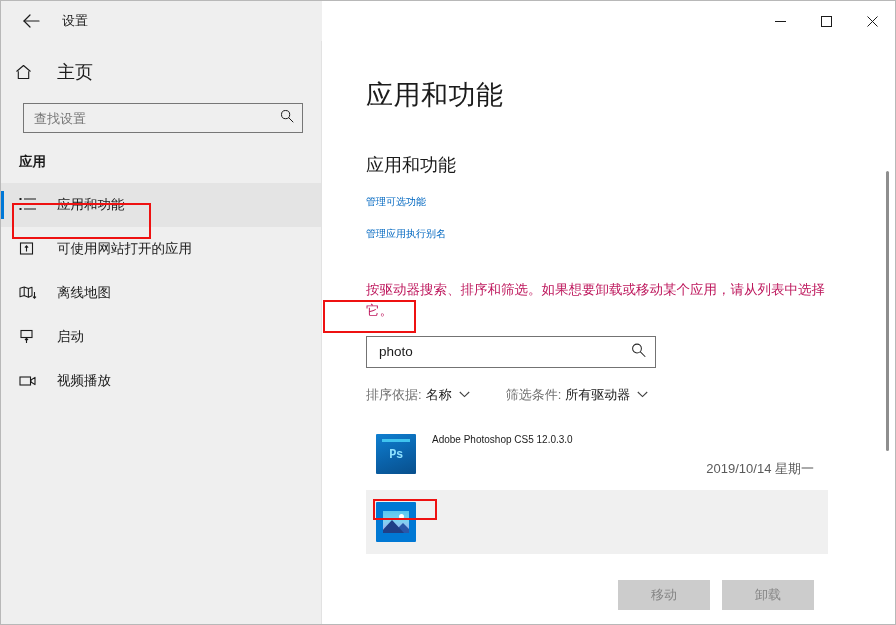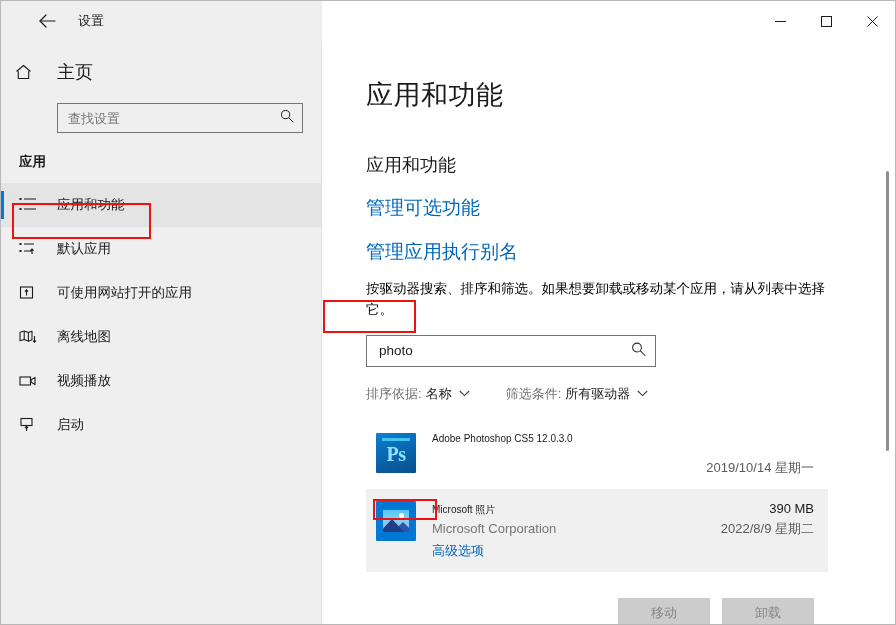--- a/index.html
+++ b/index.html
@@ -21,21 +21,21 @@
   
   .titlebar {
     height: 40px;
     display: flex;
     align-items: stretch;
     background: #efefef;
     flex: 0 0 40px;
   }
   .tb-left {
     display: flex; align-items: center;
-    padding-left: 31px;
+    padding-left: 15px;
     width: 321px;
     background: #efefef;
   }
   .back-arrow {
     width: 30px; height: 28px;
     display: flex; align-items: center; justify-content: center;
     color: #1b1b1b;
     font-size: 17px;
     line-height: 1;
   }
@@ -66,21 +66,21 @@
   }
   .home-row {
     display: flex; align-items: center;
     height: 34px;
     padding-left: 14px;
     margin-top: 8px;
   }
   .home-icon { width: 28px; display: flex; align-items: center; justify-content: flex-start; color:#1b1b1b; }
   .home-label { margin-left: 14px; font-size: 18px; color: #1b1b1b; }
 
-  .search-wrap { padding: 14px 18px 0 32px; margin-left: 24px; }
+  .search-wrap { padding: 14px 18px 0 22px; }
   .search-box {
     position: relative;
     height: 30px;
     border: 1px solid #767676;
     background: #efefef;
     display: flex; align-items: center;
   }
   .search-box input {
     border: 0; outline: 0; background: transparent;
     font-family: inherit; font-size: 13px; color: #1b1b1b;
@@ -138,26 +138,26 @@
   .page-title {
     font-size: 27px; font-weight: normal; color: #1b1b1b;
     margin-top: 36px; letter-spacing: .5px;
   }
   .sub-head {
     font-size: 18px; color: #1b1b1b;
     margin-top: 40px;
   }
   .link {
     display: inline-block;
-    font-size: 19px; color: #0067c0;
+    font-size: 10px; color: #0067c0;
     margin-top: 18px; text-decoration: none; cursor: pointer;
   }
   .desc {
-    font-size: 13.5px; color: #000000;
-    margin-top: 14px; width: 485px; line-height: 1.55; font-family: Liberation Serif, serif;
+    font-size: 13.5px; color: #be185d;
+    margin-top: 39px; width: 485px; line-height: 1.55; font-family: Liberation Serif, serif;
   }
 
   .drive-search {
     position: relative;
     margin-top: 14px;
     width: 290px; height: 32px;
     border: 1px solid #737373;
     background: #ffffff;
     display: flex; align-items: center;
   }
@@ -195,22 +195,22 @@
   }
   .ps-icon {
     background: linear-gradient(160deg, #0f7fd0 0%, #0a63ab 55%, #084f8c 100%);
     display: flex; align-items: center; justify-content: center;
   }
   .ps-icon .ps-top {
     position: absolute; left: 6px; right: 6px; top: 5px; height: 3px;
     background: #3fc3ef;
   }
   .ps-icon .ps-txt {
-    font-family: Liberation Serif, serif;
-    font-weight: bold; font-size: 20px; color: #8fe2ff;
+    font-family: Liberation Mono, monospace;
+    font-weight: bold; font-size: 12px; color: #8fe2ff;
     letter-spacing: -.5px; margin-top: 3px;
   }
   .photos-icon { background: #0078d4; display:flex; align-items:center; justify-content:center; }
   .photos-inner {
     width: 26px; height: 22px; position: relative; overflow: hidden;
     background: linear-gradient(180deg, #58c6ef 0%, #7fd4f2 45%, #a9a2e8 100%);
   }
   .photos-inner .sun {
     position: absolute; right: 5px; top: 3px; width: 5px; height: 5px;
     border-radius: 50%; background: #ffffff;
@@ -333,31 +333,20 @@
             <svg width="18" height="16" viewBox="0 0 18 16" fill="none">
               <rect x="0.5" y="1" width="2" height="2" fill="#1b1b1b"></rect>
               <rect x="0.5" y="6" width="2" height="2" fill="#1b1b1b"></rect>
               <rect x="0.5" y="11" width="2" height="2" fill="#1b1b1b"></rect>
               <path d="M5 2 H17 M5 7 H17 M5 12 H17" stroke="#1b1b1b" stroke-width="1.1"></path>
             </svg>
           </span>
           <span class="nav-label">应用和功能</span>
         </div>
 
-        <div class="nav-item">
-          <span class="nav-ico">
-            <svg width="18" height="16" viewBox="0 0 18 16" fill="none">
-              <rect x="0.5" y="2" width="2" height="2" fill="#1b1b1b"></rect>
-              <rect x="0.5" y="9" width="2" height="2" fill="#1b1b1b"></rect>
-              <path d="M5 3 H15 M5 10 H13" stroke="#1b1b1b" stroke-width="1.1"></path>
-              <path d="M13 13 L13 8 M11.3 9.6 L13 8 L14.7 9.6" stroke="#1b1b1b" stroke-width="1.1" fill="none"></path>
-            </svg>
-          </span>
-          <span class="nav-label">默认应用</span>
-        </div>
 
         <div class="nav-item">
           <span class="nav-ico">
             <svg width="18" height="16" viewBox="0 0 18 16" fill="none">
               <rect x="1.5" y="2" width="12" height="11" stroke="#1b1b1b" stroke-width="1.1" fill="none"></rect>
               <path d="M7.5 10.5 V5 M5.9 6.6 L7.5 4.9 L9.1 6.6" stroke="#1b1b1b" stroke-width="1.1" fill="none"></path>
             </svg>
           </span>
           <span class="nav-label">可使用网站打开的应用</span>
         </div>
@@ -369,35 +358,35 @@
               <path d="M5.2 2 V10.6 M9.4 3.6 V12.2" stroke="#1b1b1b" stroke-width="1.05"></path>
               <path d="M15.5 7 V13 M14 11.6 L15.5 13.2 L17 11.6" stroke="#1b1b1b" stroke-width="1.05" fill="none"></path>
             </svg>
           </span>
           <span class="nav-label">离线地图</span>
         </div>
 
         <div class="nav-item">
           <span class="nav-ico">
             <svg width="18" height="16" viewBox="0 0 18 16" fill="none">
-              <rect x="1" y="4" width="10.5" height="8" stroke="#1b1b1b" stroke-width="1.1" fill="none"></rect>
-              <path d="M12 7 L16 4.4 V11.6 L12 9 Z" stroke="#1b1b1b" stroke-width="1.1" fill="none" stroke-linejoin="round"></path>
-            </svg>
-          </span>
-          <span class="nav-label">视频播放</span>
+              <rect x="2" y="1.5" width="11" height="7" stroke="#1b1b1b" stroke-width="1.1" fill="none"></rect>
+              <path d="M7.5 14 V9.5 M6 11 L7.5 9.4 L9 11" stroke="#1b1b1b" stroke-width="1.1" fill="none"></path>
+            </svg>
+          </span>
+          <span class="nav-label">启动</span>
         </div>
 
         <div class="nav-item">
           <span class="nav-ico">
             <svg width="18" height="16" viewBox="0 0 18 16" fill="none">
-              <rect x="2" y="1.5" width="11" height="7" stroke="#1b1b1b" stroke-width="1.1" fill="none"></rect>
-              <path d="M7.5 14 V9.5 M6 11 L7.5 9.4 L9 11" stroke="#1b1b1b" stroke-width="1.1" fill="none"></path>
-            </svg>
-          </span>
-          <span class="nav-label">启动</span>
+              <rect x="1" y="4" width="10.5" height="8" stroke="#1b1b1b" stroke-width="1.1" fill="none"></rect>
+              <path d="M12 7 L16 4.4 V11.6 L12 9 Z" stroke="#1b1b1b" stroke-width="1.1" fill="none" stroke-linejoin="round"></path>
+            </svg>
+          </span>
+          <span class="nav-label">视频播放</span>
         </div>
 
       </div>
 
       <div class="annot" style="left:11px; top:162px; width:139px; height:36px;"></div>
     </div>
 
     <div class="main">
 
       <div class="page-title">应用和功能</div>
@@ -459,31 +448,20 @@
         </div>
 
         <div class="app-item selected">
           <div class="app-icon photos-icon">
             <div class="photos-inner">
               <div class="sun"></div>
               <div class="mtn2"></div>
               <div class="mtn"></div>
             </div>
           </div>
-          <div class="app-body">
-            <div class="app-line1">
-              <span class="app-name">Microsoft 照片</span>
-              <span class="app-size">390 MB</span>
-            </div>
-            <div class="app-line2">
-              <span class="app-pub">Microsoft Corporation</span>
-              <span class="app-date">2022/8/9 星期二</span>
-            </div>
-            <a class="adv-opt">高级选项</a>
-          </div>
         </div>
 
         <div class="app-actions">
           <button class="abtn">移动</button>
           <button class="abtn">卸载</button>
         </div>
       </div>
 
       <div class="annot" style="left:1px; top:259px; width:93px; height:33px;"></div>
 

